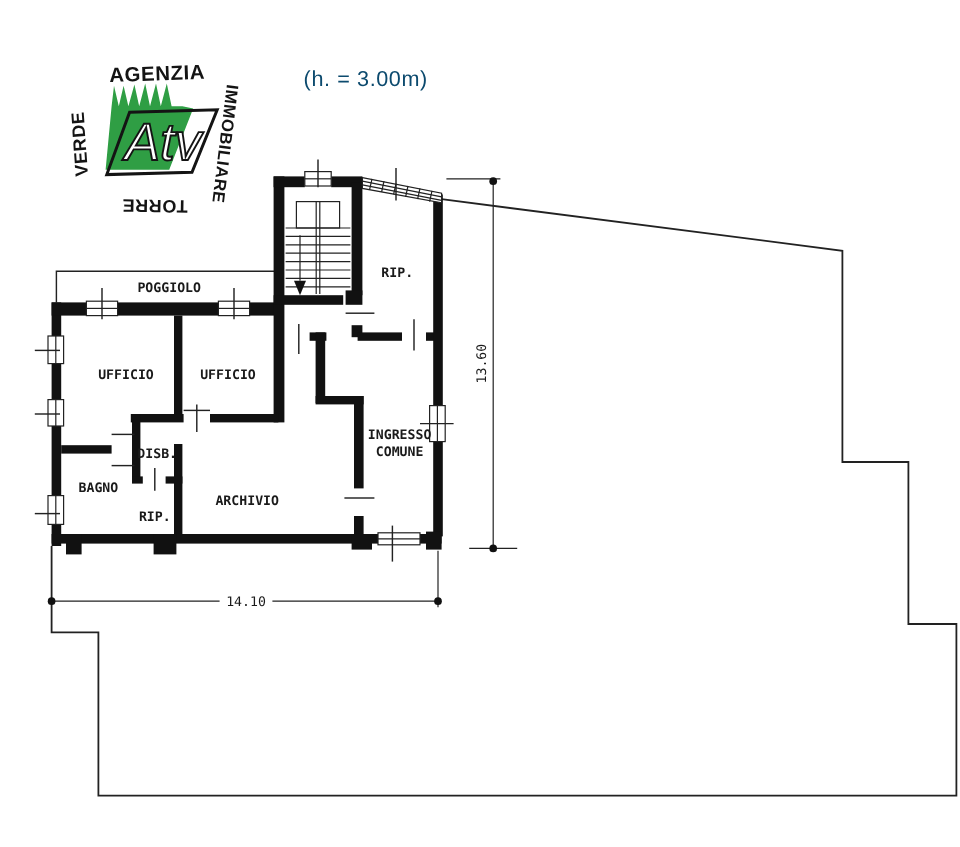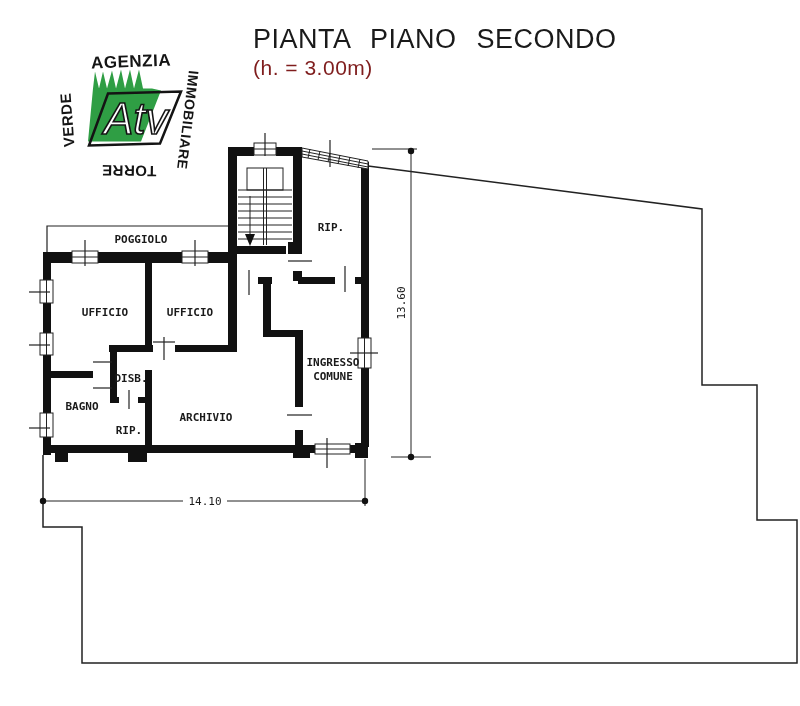--- a/index.html
+++ b/index.html
@@ -1,40 +1,39 @@
 <!DOCTYPE html>
 <html><head>
 <meta charset="utf-8">
 <style>
   html,body{margin:0;padding:0;background:#fff;}
   #page{position:relative;width:800px;height:706px;background:#fff;overflow:hidden;
         font-family:"Liberation Sans",sans-serif;color:#1a1a1a;}
   
   .title{position:absolute;left:253px;top:24px;font-size:27px;letter-spacing:.5px;
          word-spacing:12px;color:#1a1a1a;}
-  .subtitle{position:absolute;left:253px;top:56px;font-size:21px;letter-spacing:.5px;color:#7f1d1d;}
+  .subtitle{position:absolute;left:253px;top:56px;font-size:18px;letter-spacing:.5px;color:#0c4a6e;}
   
   #logo{position:absolute;left:52px;top:40px;width:158px;height:150px;}
   #logo .w{position:absolute;font-weight:600;color:#141414;white-space:nowrap;}
   #logo .w-top{left:79px;top:22px;transform:translate(-50%,-50%) rotate(-2deg);font-size:17px;letter-spacing:.5px;}
   #logo .w-right{left:136px;top:80px;transform:translate(-50%,-50%) rotate(97deg);font-size:14px;letter-spacing:.5px;}
   #logo .w-left{left:15px;top:80px;transform:translate(-50%,-50%) rotate(-94deg);font-size:15px;letter-spacing:.5px;}
   #logo .w-bottom{left:77px;top:131px;transform:translate(-50%,-50%) rotate(181deg);font-size:15px;letter-spacing:.5px;}
   #logo svg{position:absolute;left:12px;top:16px;}
   
   #plan{position:absolute;left:0;top:0;}
   .room-label{font-family:"DejaVu Sans Mono",monospace;font-size:11px;font-weight:600;fill:#1a1a1a;}
   .dim-label{font-family:"DejaVu Sans Mono",monospace;font-size:11px;font-weight:400;fill:#1a1a1a;}
 </style>
 </head>
 <body>
 
 <div id="page">
 
-  <div class="title">PIANTA PIANO SECONDO</div>
   <div class="subtitle">(h. = 3.00m)</div>
 
   <div id="logo">
     <svg width="128" height="108" viewBox="0 0 128 105">
 
       <path d="M24,84 L29,31 L31,14 L35,31 L39,14 L43,31 L48,13 L52,31 L57,12 L61,31 L66,12 L70,31 L75,12 L79,31 L88,31 L97,33 L77,84 Z" fill="#2f9e44" stroke="none"></path>
 
       <path d="M44,36 L117,34 L96,86 L25,88 Z" fill="none" stroke="#141414" stroke-width="2.5"></path>
 
       <text x="40" y="76" font-size="44" font-style="italic" font-family="Liberation Sans, sans-serif" fill="#ffffff" stroke="#141414" stroke-width="1.6">Atv</text>

